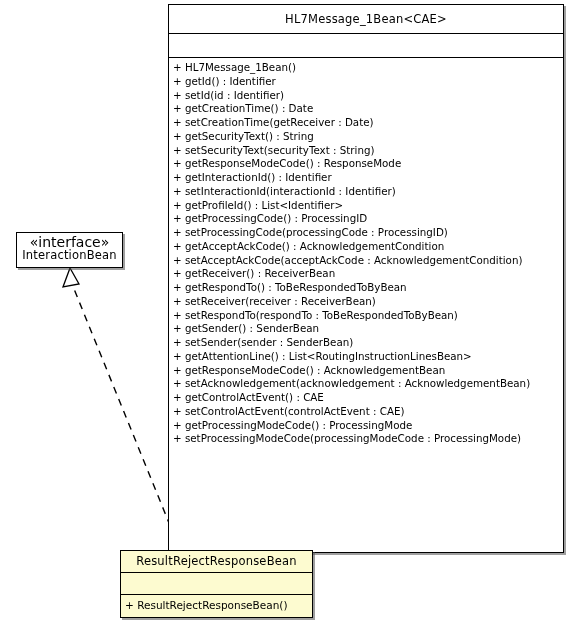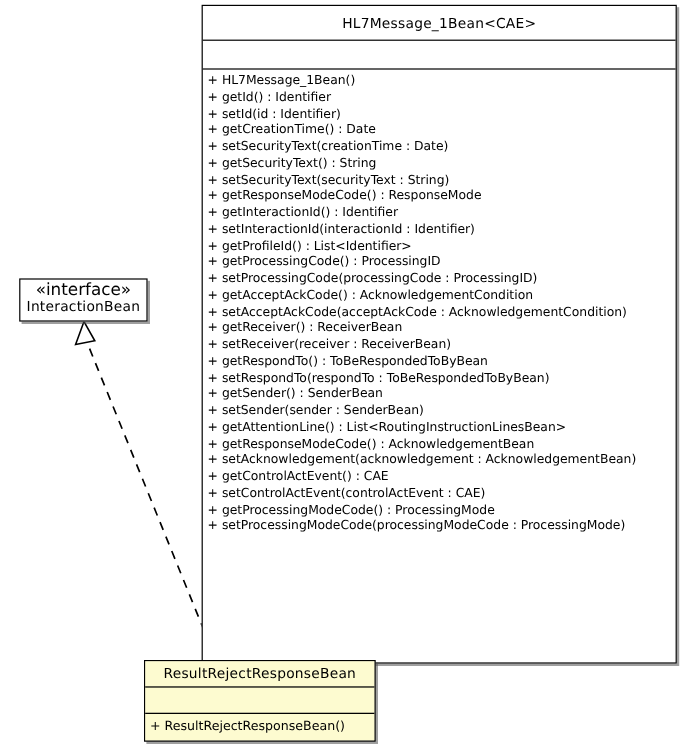--- a/index.html
+++ b/index.html
@@ -145,34 +145,34 @@
   <div class="uml-box" id="main-class">
     <div class="uml-compartment c-title">
       <span class="uml-title">HL7Message_1Bean&lt;CAE&gt;</span>
     </div>
     <div class="uml-compartment c-attrs"></div>
     <div class="uml-compartment c-ops uml-members">
       <div class="uml-member">+ HL7Message_1Bean()</div>
       <div class="uml-member">+ getId() : Identifier</div>
       <div class="uml-member">+ setId(id : Identifier)</div>
       <div class="uml-member">+ getCreationTime() : Date</div>
-      <div class="uml-member">+ setSecurityText(creationTime : Date)</div>
+      <div class="uml-member">+ setCreationTime(getReceiver : Date)</div>
       <div class="uml-member">+ getSecurityText() : String</div>
       <div class="uml-member">+ setSecurityText(securityText : String)</div>
       <div class="uml-member">+ getResponseModeCode() : ResponseMode</div>
       <div class="uml-member">+ getInteractionId() : Identifier</div>
       <div class="uml-member">+ setInteractionId(interactionId : Identifier)</div>
       <div class="uml-member">+ getProfileId() : List&lt;Identifier&gt;</div>
       <div class="uml-member">+ getProcessingCode() : ProcessingID</div>
       <div class="uml-member">+ setProcessingCode(processingCode : ProcessingID)</div>
       <div class="uml-member">+ getAcceptAckCode() : AcknowledgementCondition</div>
       <div class="uml-member">+ setAcceptAckCode(acceptAckCode : AcknowledgementCondition)</div>
       <div class="uml-member">+ getReceiver() : ReceiverBean</div>
+      <div class="uml-member">+ getRespondTo() : ToBeRespondedToByBean</div>
       <div class="uml-member">+ setReceiver(receiver : ReceiverBean)</div>
-      <div class="uml-member">+ getRespondTo() : ToBeRespondedToByBean</div>
       <div class="uml-member">+ setRespondTo(respondTo : ToBeRespondedToByBean)</div>
       <div class="uml-member">+ getSender() : SenderBean</div>
       <div class="uml-member">+ setSender(sender : SenderBean)</div>
       <div class="uml-member">+ getAttentionLine() : List&lt;RoutingInstructionLinesBean&gt;</div>
       <div class="uml-member">+ getResponseModeCode() : AcknowledgementBean</div>
       <div class="uml-member">+ setAcknowledgement(acknowledgement : AcknowledgementBean)</div>
       <div class="uml-member">+ getControlActEvent() : CAE</div>
       <div class="uml-member">+ setControlActEvent(controlActEvent : CAE)</div>
       <div class="uml-member">+ getProcessingModeCode() : ProcessingMode</div>
       <div class="uml-member">+ setProcessingModeCode(processingModeCode : ProcessingMode)</div>

